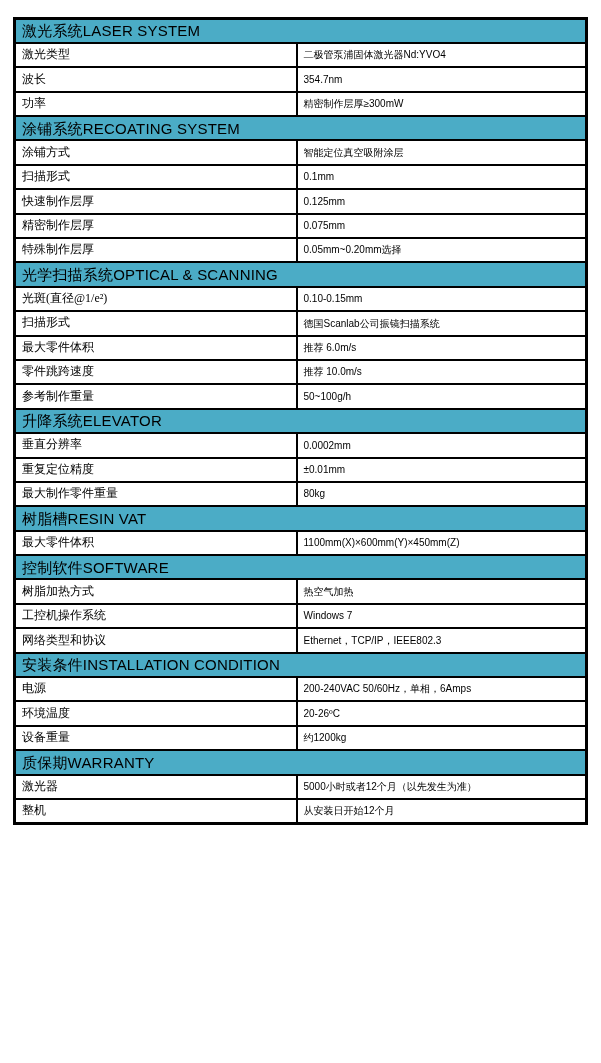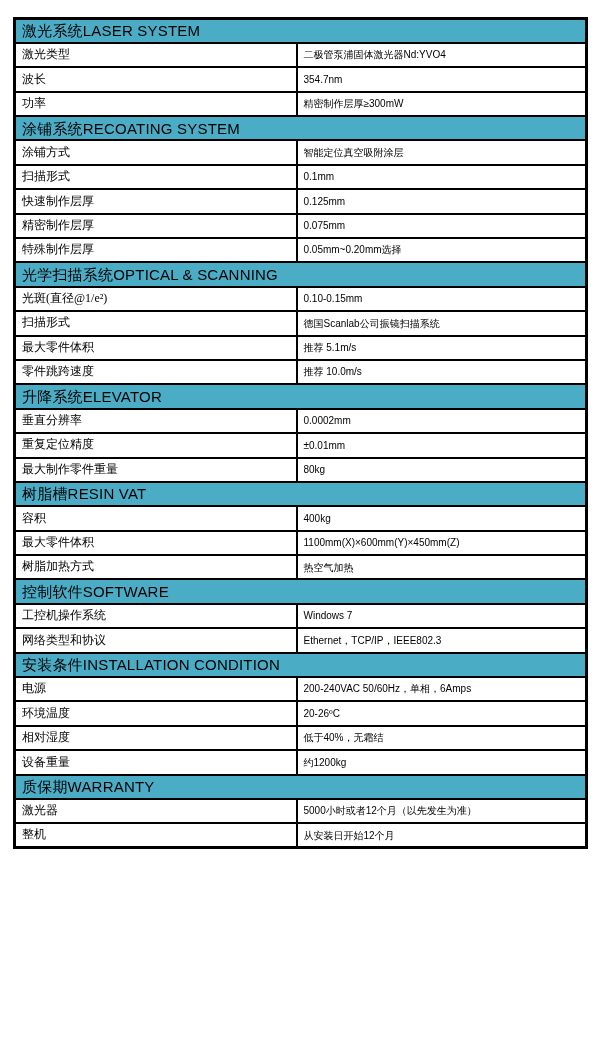--- a/index.html
+++ b/index.html
@@ -108,58 +108,58 @@
         <tr>
           <td class="label-cell">光斑(直径@1/e²)</td>
           <td class="value-cell">0.10-0.15mm</td>
         </tr>
         <tr>
           <td class="label-cell">扫描形式</td>
           <td class="value-cell">德国Scanlab公司振镜扫描系统</td>
         </tr>
         <tr>
           <td class="label-cell">最大零件体积</td>
-          <td class="value-cell">推荐 5.1m/s</td>
+          <td class="value-cell">推荐 6.0m/s</td>
         </tr>
         <tr>
           <td class="label-cell">零件跳跨速度</td>
           <td class="value-cell">推荐 10.0m/s</td>
+        </tr>
+        <tr>
+          <td class="label-cell">参考制作重量</td>
+          <td class="value-cell">50~100g/h</td>
         </tr>
         <tr>
           <td colspan="2" class="section-header">升降系统ELEVATOR</td>
         </tr>
         <tr>
           <td class="label-cell">垂直分辨率</td>
           <td class="value-cell">0.0002mm</td>
         </tr>
         <tr>
           <td class="label-cell">重复定位精度</td>
           <td class="value-cell">±0.01mm</td>
         </tr>
         <tr>
           <td class="label-cell">最大制作零件重量</td>
           <td class="value-cell">80kg</td>
         </tr>
         <tr>
           <td colspan="2" class="section-header">树脂槽RESIN VAT</td>
         </tr>
         <tr>
-          <td class="label-cell">容积</td>
-          <td class="value-cell">400kg</td>
-        </tr>
-        <tr>
           <td class="label-cell">最大零件体积</td>
           <td class="value-cell">1100mm(X)×600mm(Y)×450mm(Z)</td>
         </tr>
         <tr>
+          <td colspan="2" class="section-header">控制软件SOFTWARE</td>
+        </tr>
+        <tr>
           <td class="label-cell">树脂加热方式</td>
           <td class="value-cell">热空气加热</td>
-        </tr>
-        <tr>
-          <td colspan="2" class="section-header">控制软件SOFTWARE</td>
         </tr>
         <tr>
           <td class="label-cell">工控机操作系统</td>
           <td class="value-cell">Windows 7</td>
         </tr>
         <tr>
           <td class="label-cell">网络类型和协议</td>
           <td class="value-cell">Ethernet，TCP/IP，IEEE802.3</td>
         </tr>
         <tr>
@@ -167,24 +167,20 @@
         </tr>
         <tr>
           <td class="label-cell">电源</td>
           <td class="value-cell">200-240VAC 50/60Hz，单相，6Amps</td>
         </tr>
         <tr>
           <td class="label-cell">环境温度</td>
           <td class="value-cell">20-26ºC</td>
         </tr>
         <tr>
-          <td class="label-cell">相对湿度</td>
-          <td class="value-cell">低于40%，无霜结</td>
-        </tr>
-        <tr>
           <td class="label-cell">设备重量</td>
           <td class="value-cell">约1200kg</td>
         </tr>
         <tr>
           <td colspan="2" class="section-header">质保期WARRANTY</td>
         </tr>
         <tr>
           <td class="label-cell">激光器</td>
           <td class="value-cell">5000小时或者12个月（以先发生为准）</td>
         </tr>

